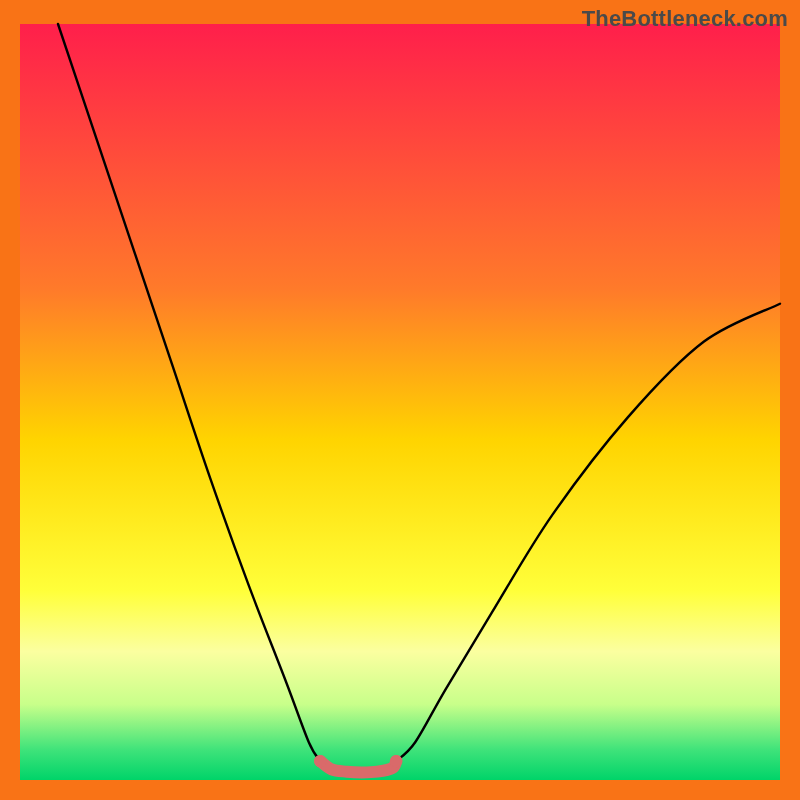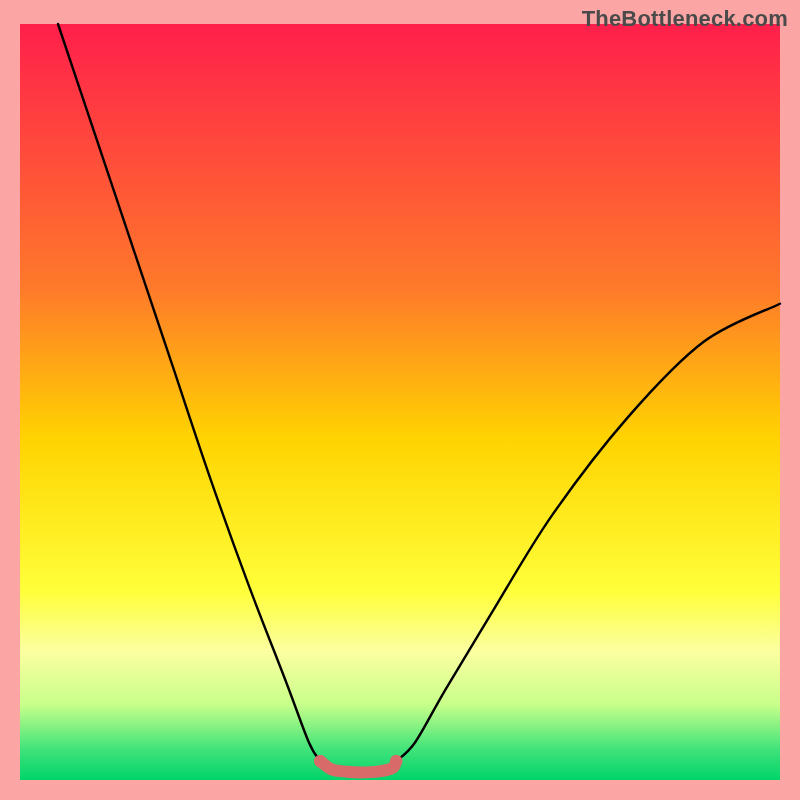--- a/index.html
+++ b/index.html
@@ -8,21 +8,21 @@
     width: 800px;
     height: 800px;
     background: #000;
     overflow: hidden;
     font-family: Arial, Helvetica, sans-serif;
   }
   .frame {
     position: relative;
     width: 800px;
     height: 800px;
-    background: #fca5a5;
+    background: #f97316;
     text-decoration: underline;
   }
   .watermark {
     position: absolute;
     top: 6px;
     right: 12px;
     color: #4a4a4a;
     font-size: 22px;
     font-weight: 600;
     letter-spacing: 0.2px;

